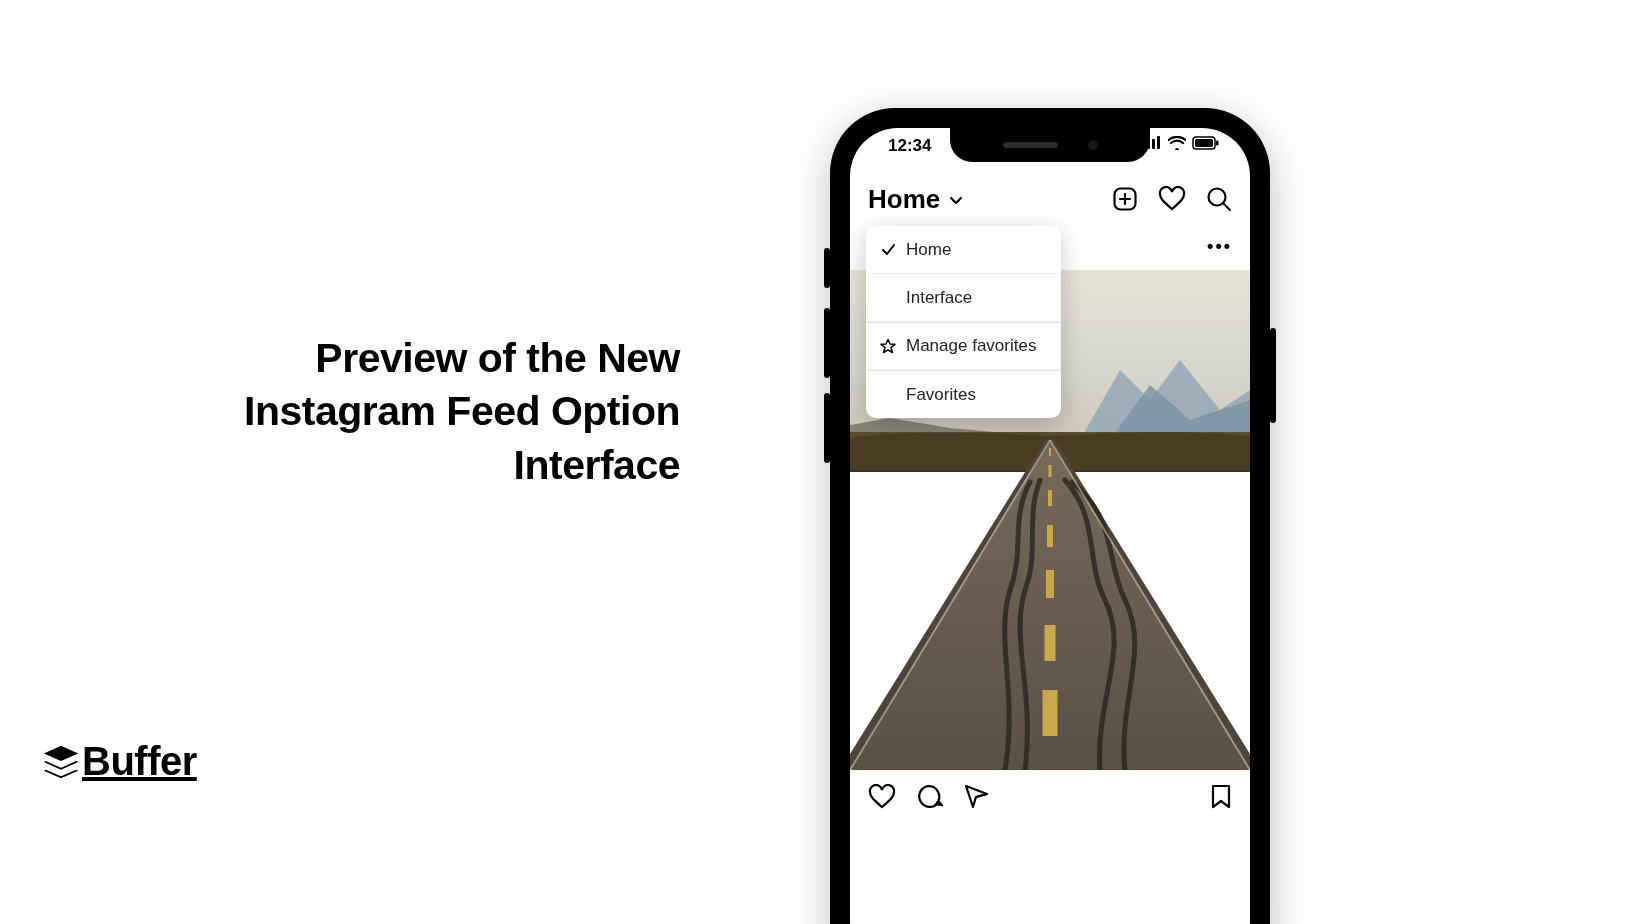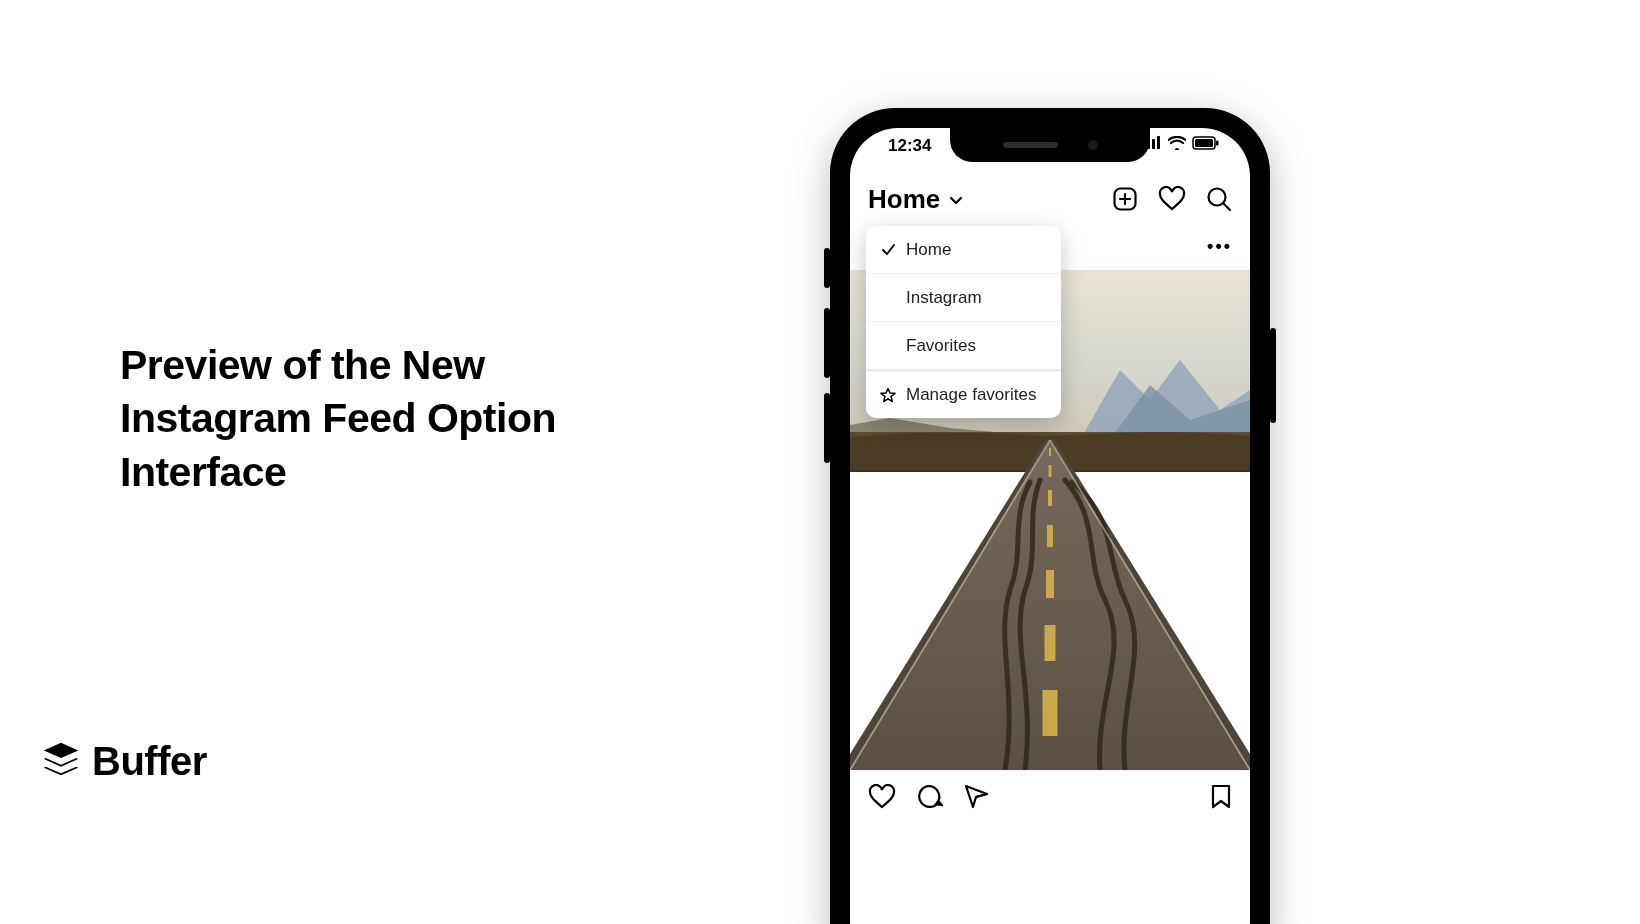--- a/index.html
+++ b/index.html
@@ -3,38 +3,38 @@
 <meta charset="utf-8">
 <style>
   * { box-sizing: border-box; margin: 0; padding: 0; }
   html, body { width: 1640px; height: 924px; background: #fff; font-family: -apple-system, BlinkMacSystemFont, "Segoe UI", Helvetica, Arial, sans-serif; overflow: hidden; }
   .canvas { position: relative; width: 1640px; height: 924px; }
 
   
   .headline {
     position: absolute;
     left: 120px;
-    top: 339px;
+    top: 332px;
     width: 560px;
-    text-align: left;
+    text-align: right;
     font-weight: 800;
     font-size: 41px;
     line-height: 1.3;
     color: #000;
     letter-spacing: -0.5px;
   }
 
   
   .logo {
     position: absolute;
     left: 40px;
     bottom: 140px;
     display: flex;
-    align-items: flex-start;
-    gap: 10px;
+    align-items: flex-end;
+    text-decoration: underline;
   }
   .logo-mark svg { display: block; }
   .logo-text {
     font-size: 40px;
     font-weight: 700;
     color: #000;
     letter-spacing: -0.5px;
   }
 
   
@@ -278,33 +278,33 @@
           <div class="dd-item">
             <span class="dd-check">
               <svg width="15" height="15" viewBox="0 0 15 15">
                   <path d="M2 8 L6 12 L13 3" fill="none" stroke="#000" stroke-width="2" stroke-linecap="round" stroke-linejoin="round"></path>
                 </svg>
             </span>
             <span>Home</span>
           </div>
           <div class="dd-item">
             <span class="dd-check"></span>
-            <span>Instagram</span>
-          </div>
-          <div class="dd-item">
-            <span class="dd-check"></span>
-            <span>Favorites</span>
+            <span>Interface</span>
           </div>
           <div class="dd-item sep">
             <span class="dd-check">
               <svg width="16" height="16" viewBox="0 0 16 16">
                   <path d="M8 1.5 L10 6 L15 6.3 L11 9.5 L12.3 14.5 L8 11.8 L3.7 14.5 L5 9.5 L1 6.3 L6 6 Z" fill="none" stroke="#000" stroke-width="1.5" stroke-linejoin="round"></path>
                 </svg>
             </span>
             <span>Manage favorites</span>
+          </div>
+          <div class="dd-item">
+            <span class="dd-check"></span>
+            <span>Favorites</span>
           </div>
         </div>
 
         <div class="post-image">
           <svg viewBox="0 0 400 500" preserveAspectRatio="xMidYMid slice">
 
             <defs>
               <linearGradient id="sky" x1="0" y1="0" x2="0" y2="1">
                 <stop offset="0" stop-color="#e8e3d6"></stop>
                 <stop offset="0.6" stop-color="#d5d6cd"></stop>

